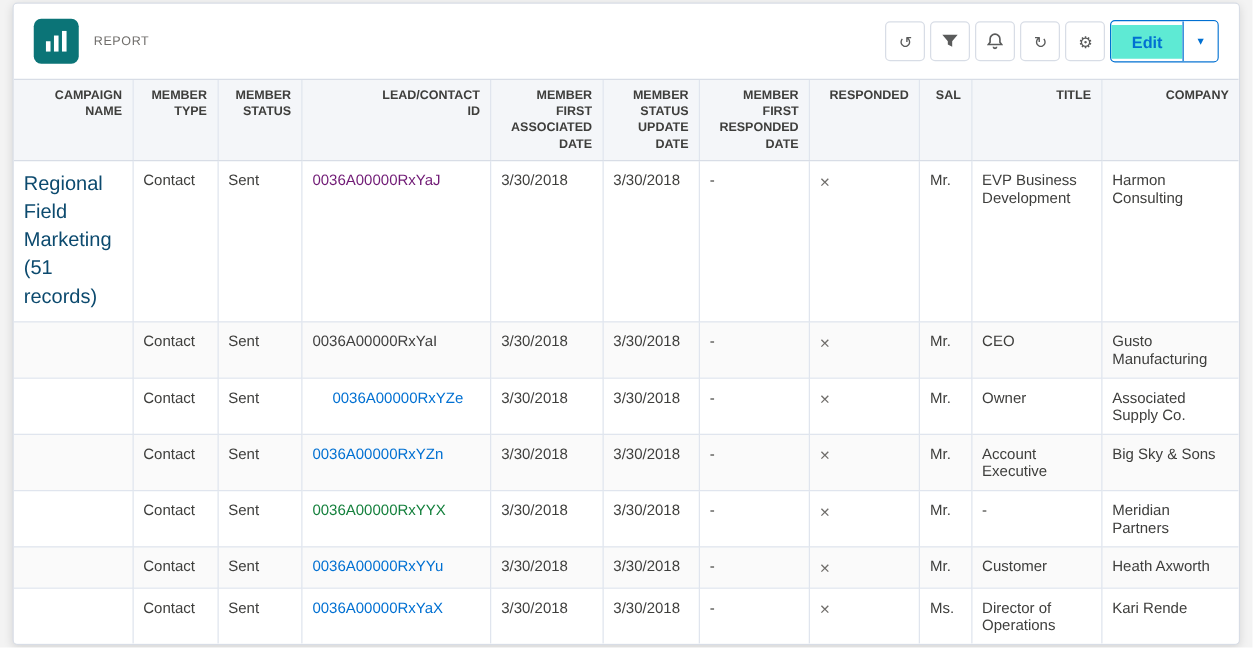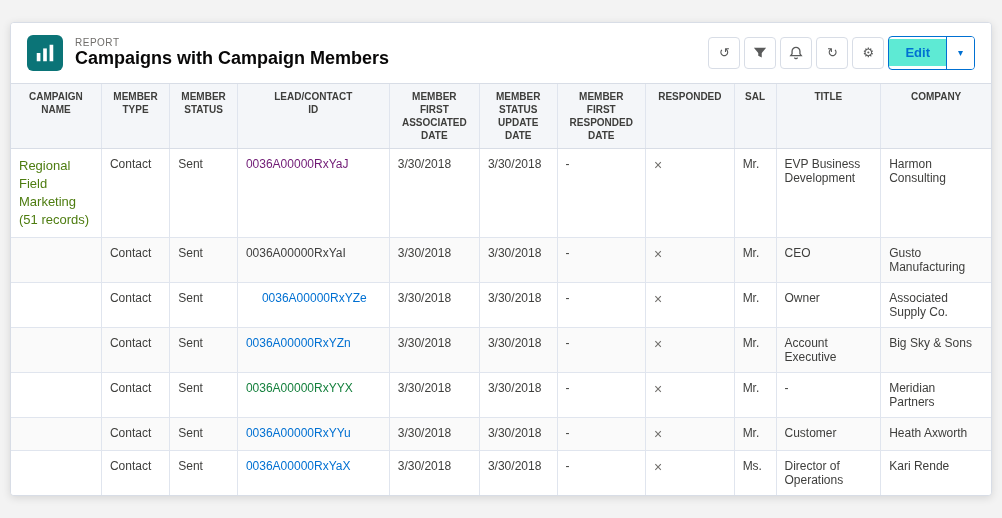--- a/index.html
+++ b/index.html
@@ -110,21 +110,21 @@
     }
     table {
       width: 100%;
       border-collapse: collapse;
     }
     thead tr {
       background: #f4f6f9;
     }
     th {
       padding: 6px 8px;
-      text-align: center;
+      text-align: right;
       font-size: 10px;
       font-weight: 700;
       color: #3e3e3c;
       text-transform: uppercase;
       border-bottom: 1px solid #d8dde6;
       border-right: 1px solid #e0e5ee;
       vertical-align: top;
       white-space: normal;
       line-height: 1.3;
     }
@@ -160,21 +160,20 @@
     <div class="header-left">
       <div class="header-icon">
         <svg viewBox="0 0 24 24">
           <rect x="3" y="12" width="4" height="9"></rect>
           <rect x="10" y="7" width="4" height="14"></rect>
           <rect x="17" y="3" width="4" height="18"></rect>
         </svg>
       </div>
       <div class="header-text">
         <div class="report-label">REPORT</div>
-        <div class="report-title">Campaigns with Campaign Members</div>
       </div>
     </div>
     <div class="header-actions">
       <button class="icon-btn" title="Refresh">↺</button>
       <button class="icon-btn" title="Filter">
         <svg width="14" height="14" viewBox="0 0 16 16" fill="#5a5b5b">
           <path d="M1 2h14l-5 6v5l-4-2V8L1 2z"></path>
         </svg>
       </button>
       <button class="icon-btn" title="Subscribe">
@@ -203,21 +202,21 @@
           <th class="col-statusupdate">MEMBER STATUS UPDATE DATE</th>
           <th class="col-firstresponded">MEMBER FIRST RESPONDED DATE</th>
           <th class="col-responded">RESPONDED</th>
           <th class="col-sal">SAL</th>
           <th class="col-title">TITLE</th>
           <th class="col-company">COMPANY</th>
         </tr>
       </thead>
       <tbody id="table-body">
       <tr style="background: rgb(255, 255, 255);">
-            <td><a href="#" style="color:#4d7c0f;text-decoration:none;font-size:13px;line-height:1.4;">Regional Field Marketing<br>(51 records)</a></td>
+            <td><a href="#" style="color:#0c4a6e;text-decoration:none;font-size:16px;line-height:1.4;">Regional Field Marketing<br>(51 records)</a></td>
             <td>Contact</td>
             <td>Sent</td>
             <td><a href="#" style="color:#701a75;text-decoration:none;">0036A00000RxYaJ</a></td>
             <td>3/30/2018</td>
             <td>3/30/2018</td>
             <td>-</td>
             <td><span style="color:#706e6b;font-size:14px;">×</span></td>
             <td>Mr.</td>
             <td>EVP Business Development</td>
             <td>Harmon Consulting</td>

